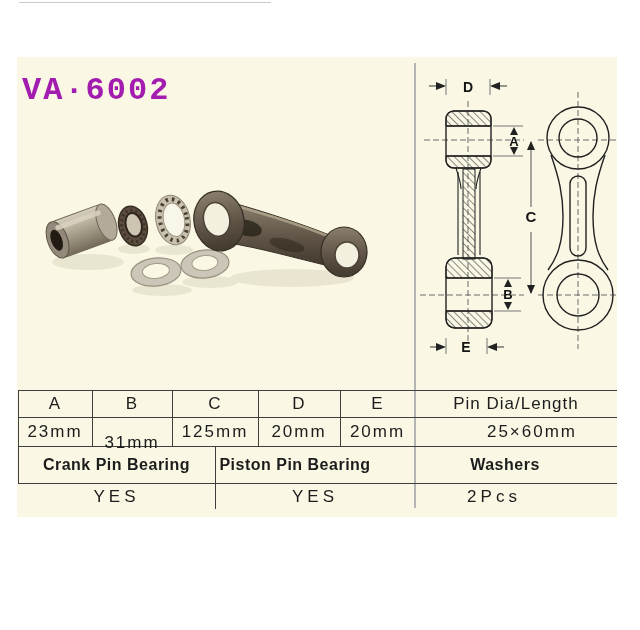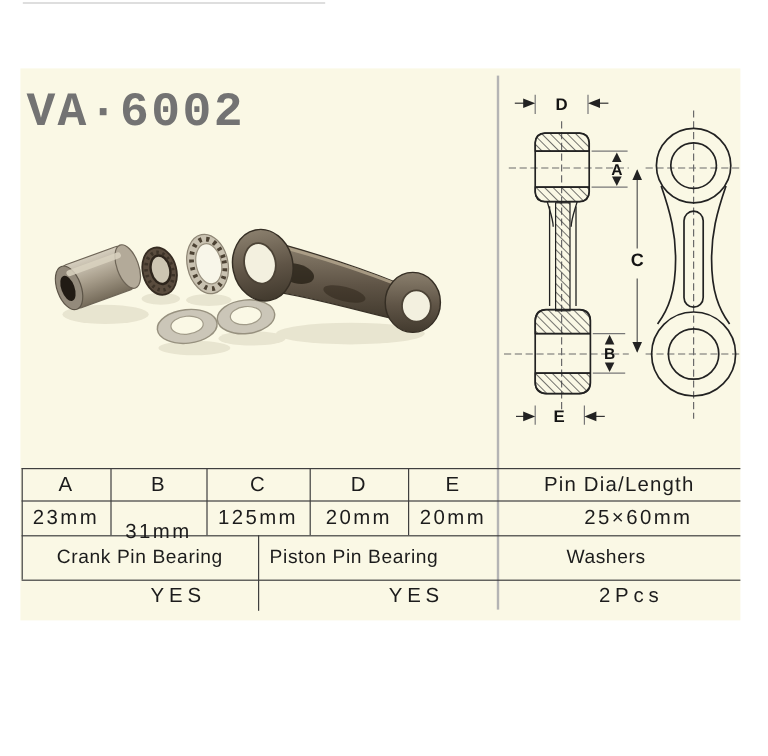--- a/index.html
+++ b/index.html
@@ -1,30 +1,30 @@
 <!DOCTYPE html>
 <html style="--panel-bg: #faf8e5; --line: #3f3f3f; --divider: #b4b4b4;"><head>
 <meta charset="utf-8">
 <style>
   html,body{margin:0;padding:0;background:#ffffff;}
   .screen{position:relative;width:640px;height:630px;background:#ffffff;overflow:hidden;
           font-family:"Liberation Sans",sans-serif;color:#1c1c1c;}
   .panel{position:absolute;left:17px;top:57px;width:600px;height:460px;background:var(--panel-bg,#faf8e5);}
   .artifact{position:absolute;left:19px;top:2px;width:252px;height:1px;background:#c9c9c9;}
   .title{position:absolute;left:22px;top:75px;font-family:"Liberation Mono",monospace;
-         font-weight:700;font-size:40px;line-height:1;letter-spacing:2px;color:#737373;}
+         font-weight:700;font-size:32px;line-height:1;letter-spacing:2px;color:#a21caf;}
   .divider{position:absolute;left:414px;top:63px;width:2px;height:445px;background:var(--divider,#b4b4b4);}
   .hl{position:absolute;height:1px;background:var(--line,#3f3f3f);}
   .vl{position:absolute;width:1px;background:var(--line,#3f3f3f);}
   .cell{position:absolute;display:flex;align-items:center;justify-content:center;
         font-size:17px;white-space:nowrap;}
   .dimhdr{letter-spacing:1px;}
   .dimval{letter-spacing:2px;text-align:center;}
-  .comp{font-size:16px;letter-spacing:0.5px;}
-  .compval{letter-spacing:4px;margin-left:32px;}
+  .comp{font-size:16px;letter-spacing:0.5px;font-weight:bold;}
+  .compval{letter-spacing:4px;}
   svg{position:absolute;}
   svg text{font-family:"Liberation Sans",sans-serif;font-weight:700;fill:#141414;}
 </style>
 </head>
 <body>
 
 <div class="screen">
   <div class="artifact"></div>
   <div class="panel"></div>
   <div class="title">VA·6002</div>

